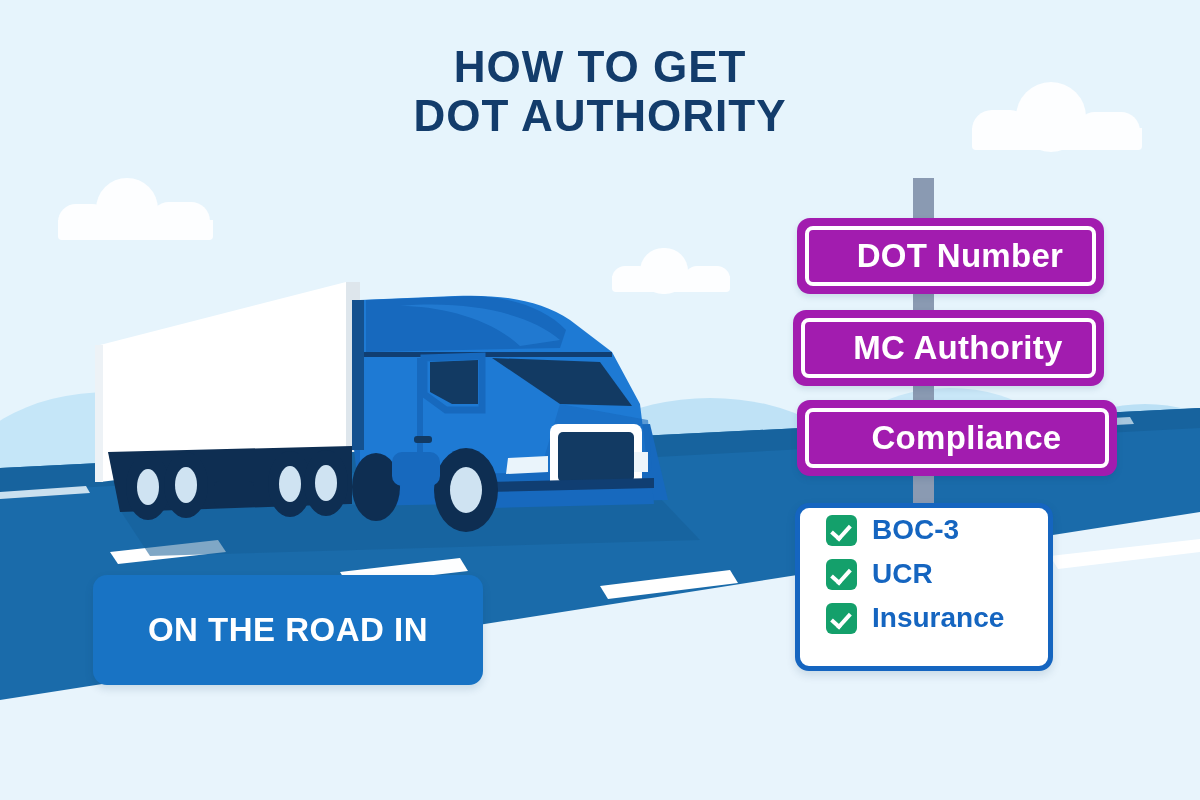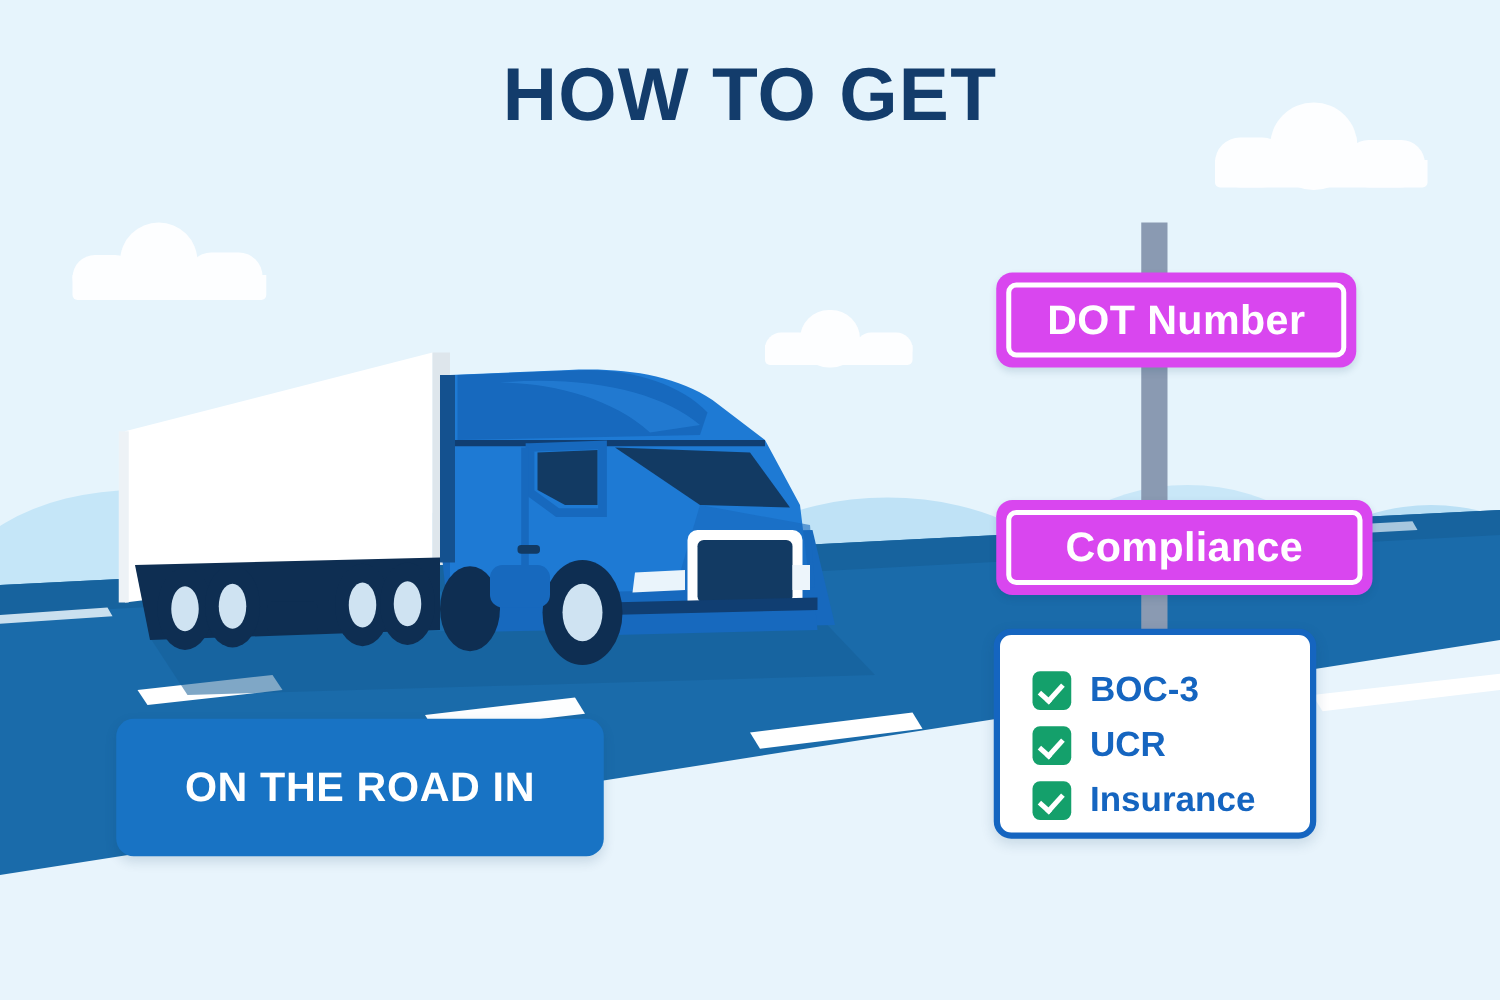--- a/index.html
+++ b/index.html
@@ -26,52 +26,52 @@
   .cloud .b{position:absolute;background:#FDFEFF;border-radius:999px;}
   .cloud .base{position:absolute;background:#FDFEFF;border-radius:26px 26px 4px 4px;}
 
   
   .road{position:absolute;left:0;top:0;width:1200px;height:800px;}
 
   
   .title{
     position:absolute;left:0;top:42px;width:1200px;
     text-align:center;color:#133C6B;
-    font-weight:bold;font-size:60px;line-height:1.12;
+    font-weight:bold;font-size:44px;line-height:1.12;
     letter-spacing:1px;
   }
   .title .l2{display:block;}
 
   
   .post{position:absolute;left:913px;top:178px;width:21px;height:352px;background:#8A9AB2;}
 
   
   .sign{
-    position:absolute;background:#d946ef;border-radius:13px;
+    position:absolute;background:#a21caf;border-radius:13px;
     box-shadow:0 3px 6px rgba(10,60,90,.13);
-    display:flex;align-items:center;justify-content:center;
+    display:flex;align-items:center;justify-content:center;padding-left:19px;
   }
   .sign .inner{
     position:absolute;left:8px;top:8px;right:8px;bottom:8px;
     border:4px solid #FFFFFF;border-radius:8px;
   }
   .sign span{
     position:relative;color:#FFFFFF;font-weight:bold;
     font-size:33px;letter-spacing:.3px;white-space:nowrap;
   }
   #sign-1{left:797px;top:218px;width:288px;height:76px;}
   #sign-2{left:793px;top:310px;width:292px;height:76px;}
   #sign-3{left:797px;top:400px;width:301px;height:76px;}
 
   
   .card{
     position:absolute;left:795px;top:503px;width:258px;height:168px;
     background:#FFFFFF;border:5px solid #1565C0;border-radius:14px;
     box-shadow:0 4px 10px rgba(10,60,90,.14);
-    padding:28px 0 0 26px;box-sizing:border-box;
+    padding:6px 0 0 26px;box-sizing:border-box;
   }
   .crow{display:flex;align-items:center;margin-bottom:12px;}
   .cbox{
     width:31px;height:31px;background:#14A06B;border-radius:6px;
     margin-right:15px;flex:none;position:relative;
   }
   .cbox:after{
     content:"";position:absolute;left:9px;top:6px;
     width:8px;height:15px;border:solid #FFFFFF;
     border-width:0 4px 4px 0;transform:rotate(42deg);
@@ -197,27 +197,32 @@
 
     <ellipse cx="376" cy="487" rx="24" ry="34" fill="#0E2E52"></ellipse>
 
     <rect x="392" y="452" width="48" height="34" rx="10" fill="#1769BE"></rect>
 
     <rect x="352" y="300" width="12" height="150" fill="#14518F"></rect>
   </svg>
 
   <div class="title">
     <span>HOW TO GET</span>
+    <span class="l2">DOT AUTHORITY</span>
   </div>
 
   <div class="post"></div>
 
   <div class="sign" id="sign-1">
     <div class="inner"></div>
     <span>DOT Number</span>
+  </div>
+  <div class="sign" id="sign-2">
+    <div class="inner"></div>
+    <span>MC Authority</span>
   </div>
   <div class="sign" id="sign-3">
     <div class="inner"></div>
     <span>Compliance</span>
   </div>
 
   <div class="card">
     <div class="crow">
       <div class="cbox"></div>
       <div class="clabel">BOC-3</div>

